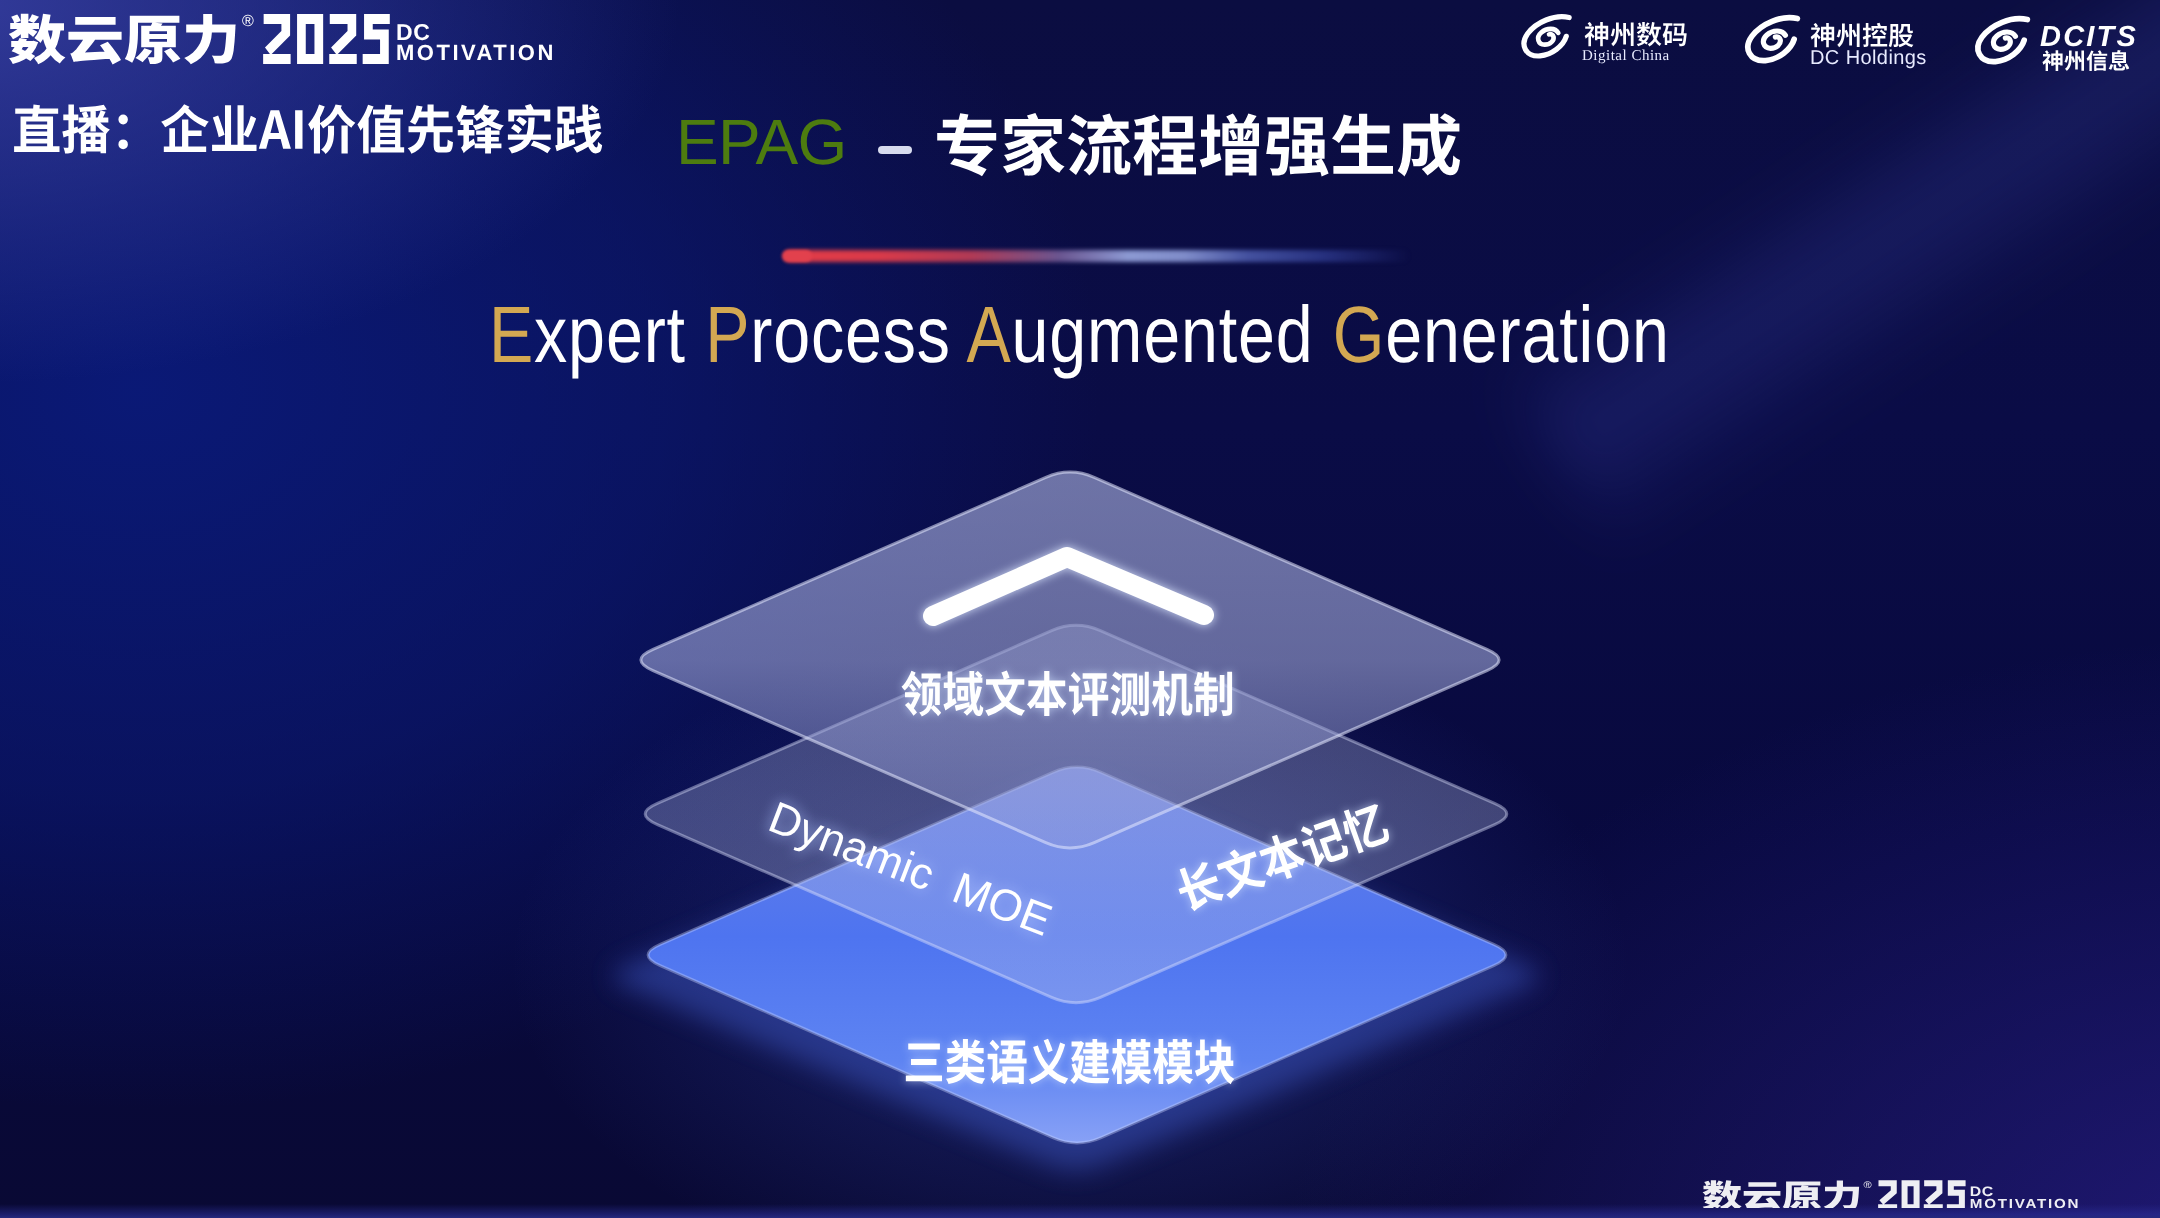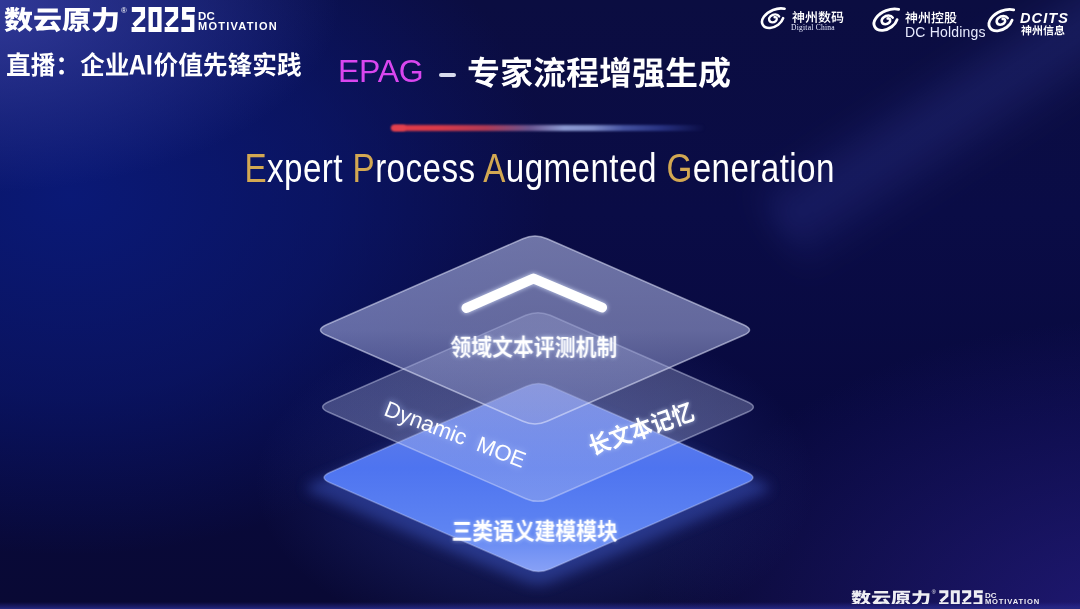--- a/index.html
+++ b/index.html
@@ -4,30 +4,30 @@
 #stage{position:relative;width:1080px;height:609px;font-family:"Liberation Sans",sans-serif;}
 #bg{position:absolute;inset:0;background:
  radial-gradient(400px 240px at 535px 482px, rgba(73,103,228,0.30), rgba(73,103,228,0) 70%),
  radial-gradient(600px 320px at -20px 0px, rgba(56,64,162,0.88), rgba(56,64,162,0) 60%),
  radial-gradient(480px 360px at 70px 195px, rgba(10,26,122,0.92) 0%, rgba(10,26,120,0.55) 55%, rgba(10,26,120,0) 100%),
  radial-gradient(820px 520px at 1150px 640px, rgba(48,36,162,0.62), rgba(48,36,162,0) 62%),
  linear-gradient(180deg,#0b0d41 0%,#0a0c46 35%,#08093e 70%,#090934 100%);}
 #ray{position:absolute;left:780px;top:175px;width:700px;height:110px;transform:rotate(-33deg);transform-origin:0 50%;background:linear-gradient(180deg,rgba(70,80,195,0) 0%,rgba(74,85,200,0.22) 45%,rgba(70,80,195,0) 100%);filter:blur(14px);}
 #bot{position:absolute;left:0;bottom:0;width:1080px;height:7px;background:linear-gradient(180deg,rgba(40,40,140,0) 0%,rgba(45,48,155,0.55) 75%,#26297e 100%);}
 .abs{position:absolute;}
-#epag{left:338px;top:53px;color:#d946ef;font-size:32px;letter-spacing:-0.3px;}
+#epag{left:338px;top:53px;color:#4d7c0f;font-size:32px;letter-spacing:-0.3px;}
 #dash{left:439px;top:73px;width:17px;height:3.8px;background:#d7dbee;border-radius:2px;}
 #gline{left:392px;top:125px;width:313px;height:5.5px;border-radius:3px;filter:blur(1.1px);
  background:linear-gradient(90deg,#e23c47 0%,#d93a49 15%,#b03a55 30%,#6a5590 44%,#8c99d2 55%,#7f8cc9 64%,#44519f 74%,#27317f 86%,rgba(26,32,110,0) 100%);}
 #glcap{left:391px;top:124.5px;width:15px;height:6.5px;border-radius:3px;background:#e2414d;filter:blur(0.8px);}
 #expert{left:0;top:146px;width:1080px;text-align:center;font-size:40px;color:#fff;letter-spacing:0.5px;transform:scaleX(0.83);transform-origin:538px 50%;}
 #expert b{font-weight:normal;color:#d3a852;}
 .lat{color:#e8ebff;}
 #dc1{left:791px;top:23px;font-size:7.5px;letter-spacing:0.25px;font-family:Liberation Serif, serif;}
-#dc2{left:905px;top:24px;font-size:14px;letter-spacing:0.2px;}
+#dc2{left:905px;top:24px;font-size:10px;letter-spacing:0.2px;}
 #dyn{left:390px;top:396px;width:230px;color:#fff;font-size:22.2px;letter-spacing:0px;transform:rotate(21deg);transform-origin:0 0;text-shadow:0 0 7px rgba(175,195,255,0.95);}
 </style></head><body>
 <div id="stage">
 <div id="bg"></div>
 <div id="ray"></div>
 <div id="bot"></div>
 
 <svg class="abs" style="left:0;top:0" width="1080" height="609" viewBox="0 0 1080 609">
 <defs>
  <linearGradient id="gTop" x1="0" y1="0" x2="0" y2="1">

